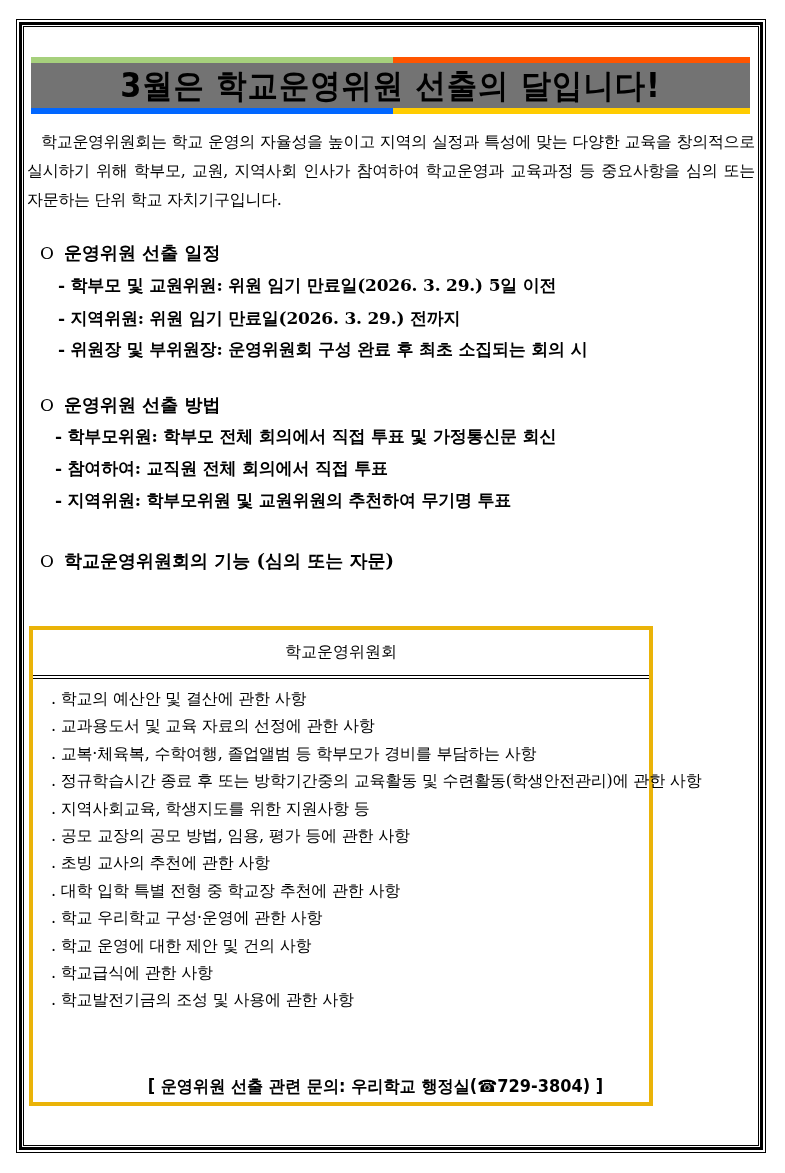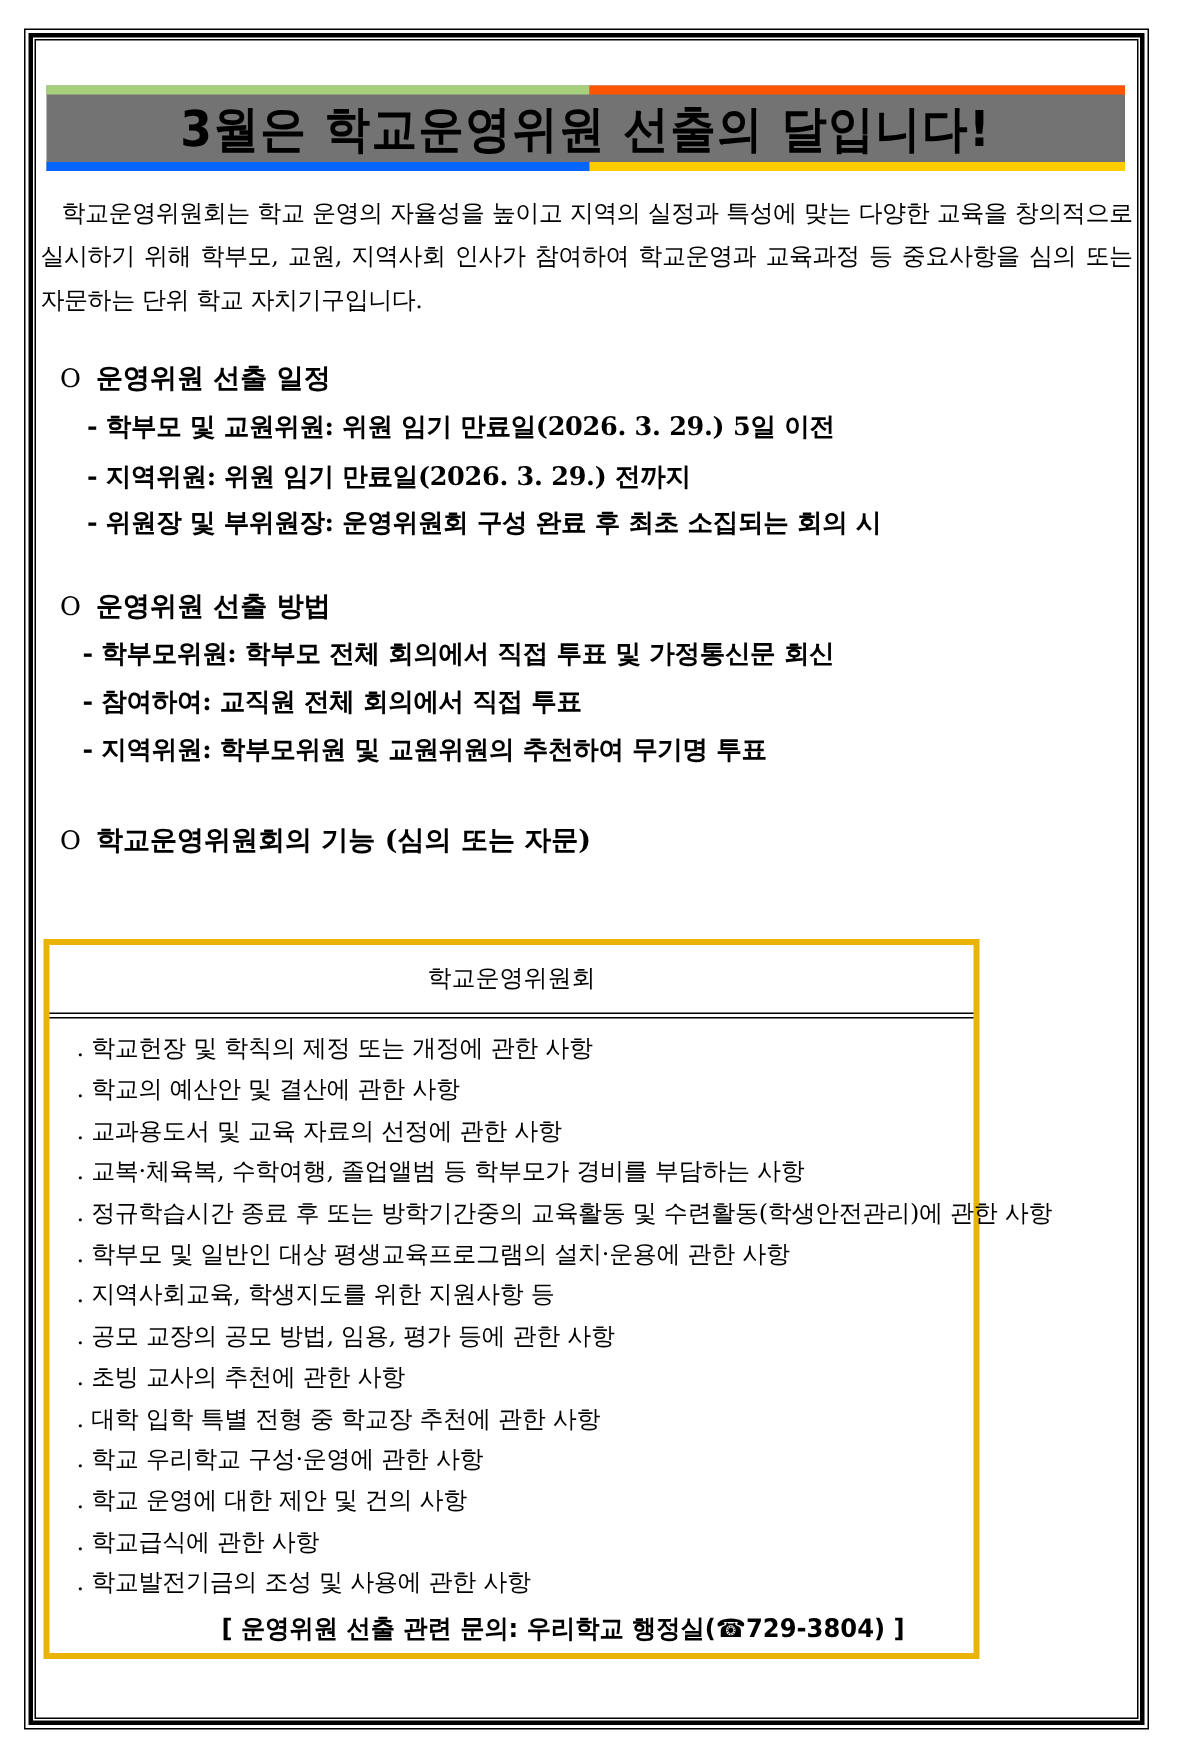--- a/index.html
+++ b/index.html
@@ -75,26 +75,24 @@
 <div class="bullet-line" style="left:55px; top:487px">- 지역위원: 학부모위원 및 교원위원의 추천하여 무기명 투표</div>
 
 <div class="section-heading" style="top:550px">
   <span class="circle">O</span><span>학교운영위원회의 기능 (심의 또는 자문)</span>
 </div>
 
 <div class="func-table">
   <div class="func-header">학교운영위원회</div>
   <div class="func-header-sep"></div>
   <div class="func-list">
-    <div class="func-item">. 학교헌장 및 학칙의 제정 또는 개정에 관한 사항</div>
     <div class="func-item">. 학교의 예산안 및 결산에 관한 사항</div>
     <div class="func-item">. 교과용도서 및 교육 자료의 선정에 관한 사항</div>
     <div class="func-item">. 교복·체육복, 수학여행, 졸업앨범 등 학부모가 경비를 부담하는 사항</div>
     <div class="func-item">. 정규학습시간 종료 후 또는 방학기간중의 교육활동 및 수련활동(학생안전관리)에 관한 사항</div>
-    <div class="func-item">. 학부모 및 일반인 대상 평생교육프로그램의 설치·운용에 관한 사항</div>
     <div class="func-item">. 지역사회교육, 학생지도를 위한 지원사항 등</div>
     <div class="func-item">. 공모 교장의 공모 방법, 임용, 평가 등에 관한 사항</div>
     <div class="func-item">. 초빙 교사의 추천에 관한 사항</div>
     <div class="func-item">. 대학 입학 특별 전형 중 학교장 추천에 관한 사항</div>
     <div class="func-item">. 학교 우리학교 구성·운영에 관한 사항</div>
     <div class="func-item">. 학교 운영에 대한 제안 및 건의 사항</div>
     <div class="func-item">. 학교급식에 관한 사항</div>
     <div class="func-item">. 학교발전기금의 조성 및 사용에 관한 사항</div>
   </div>
 </div>

